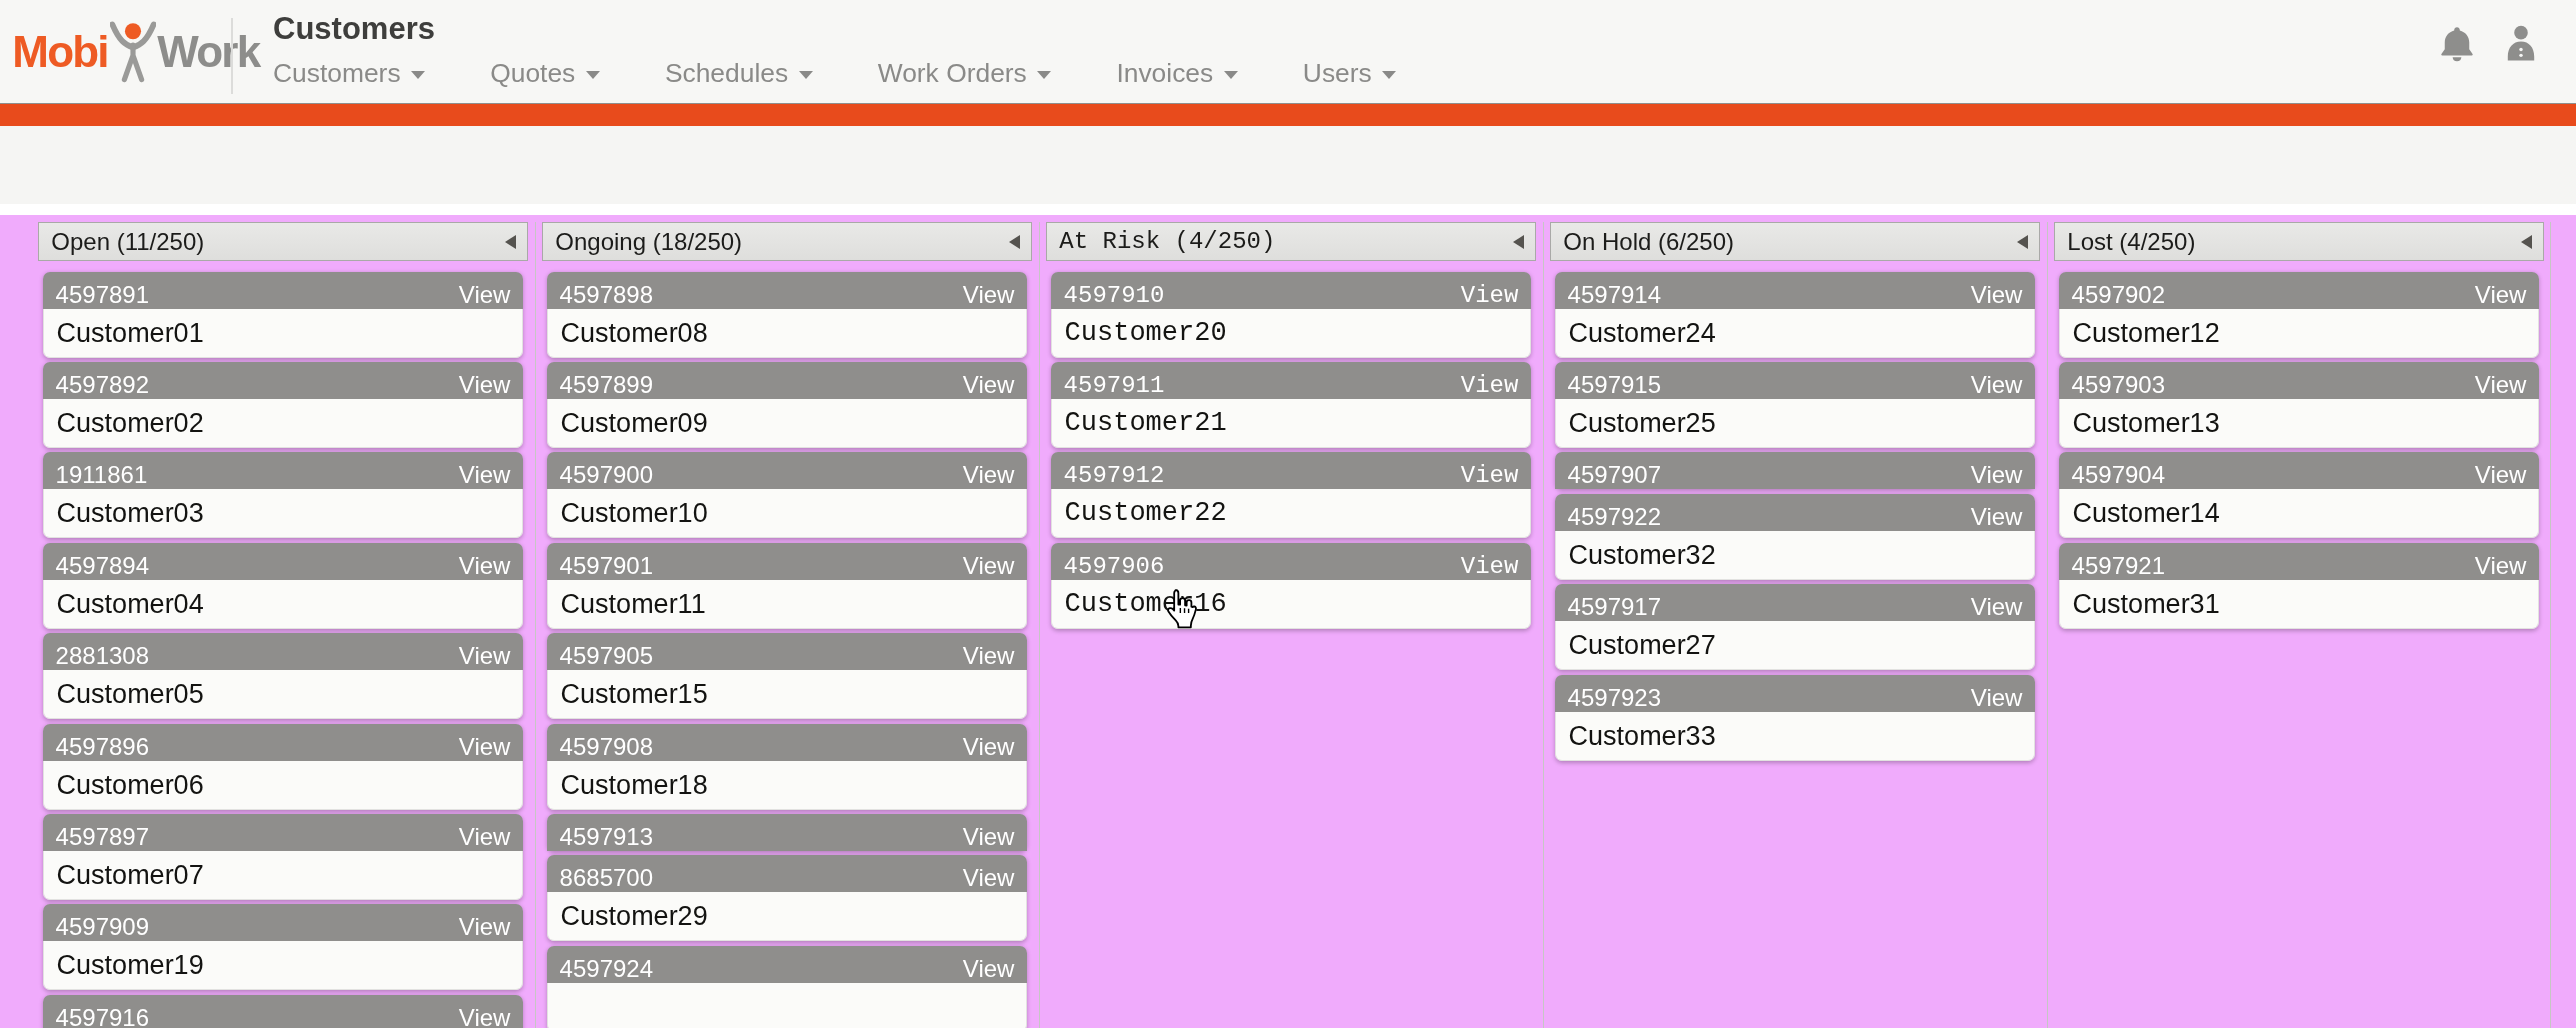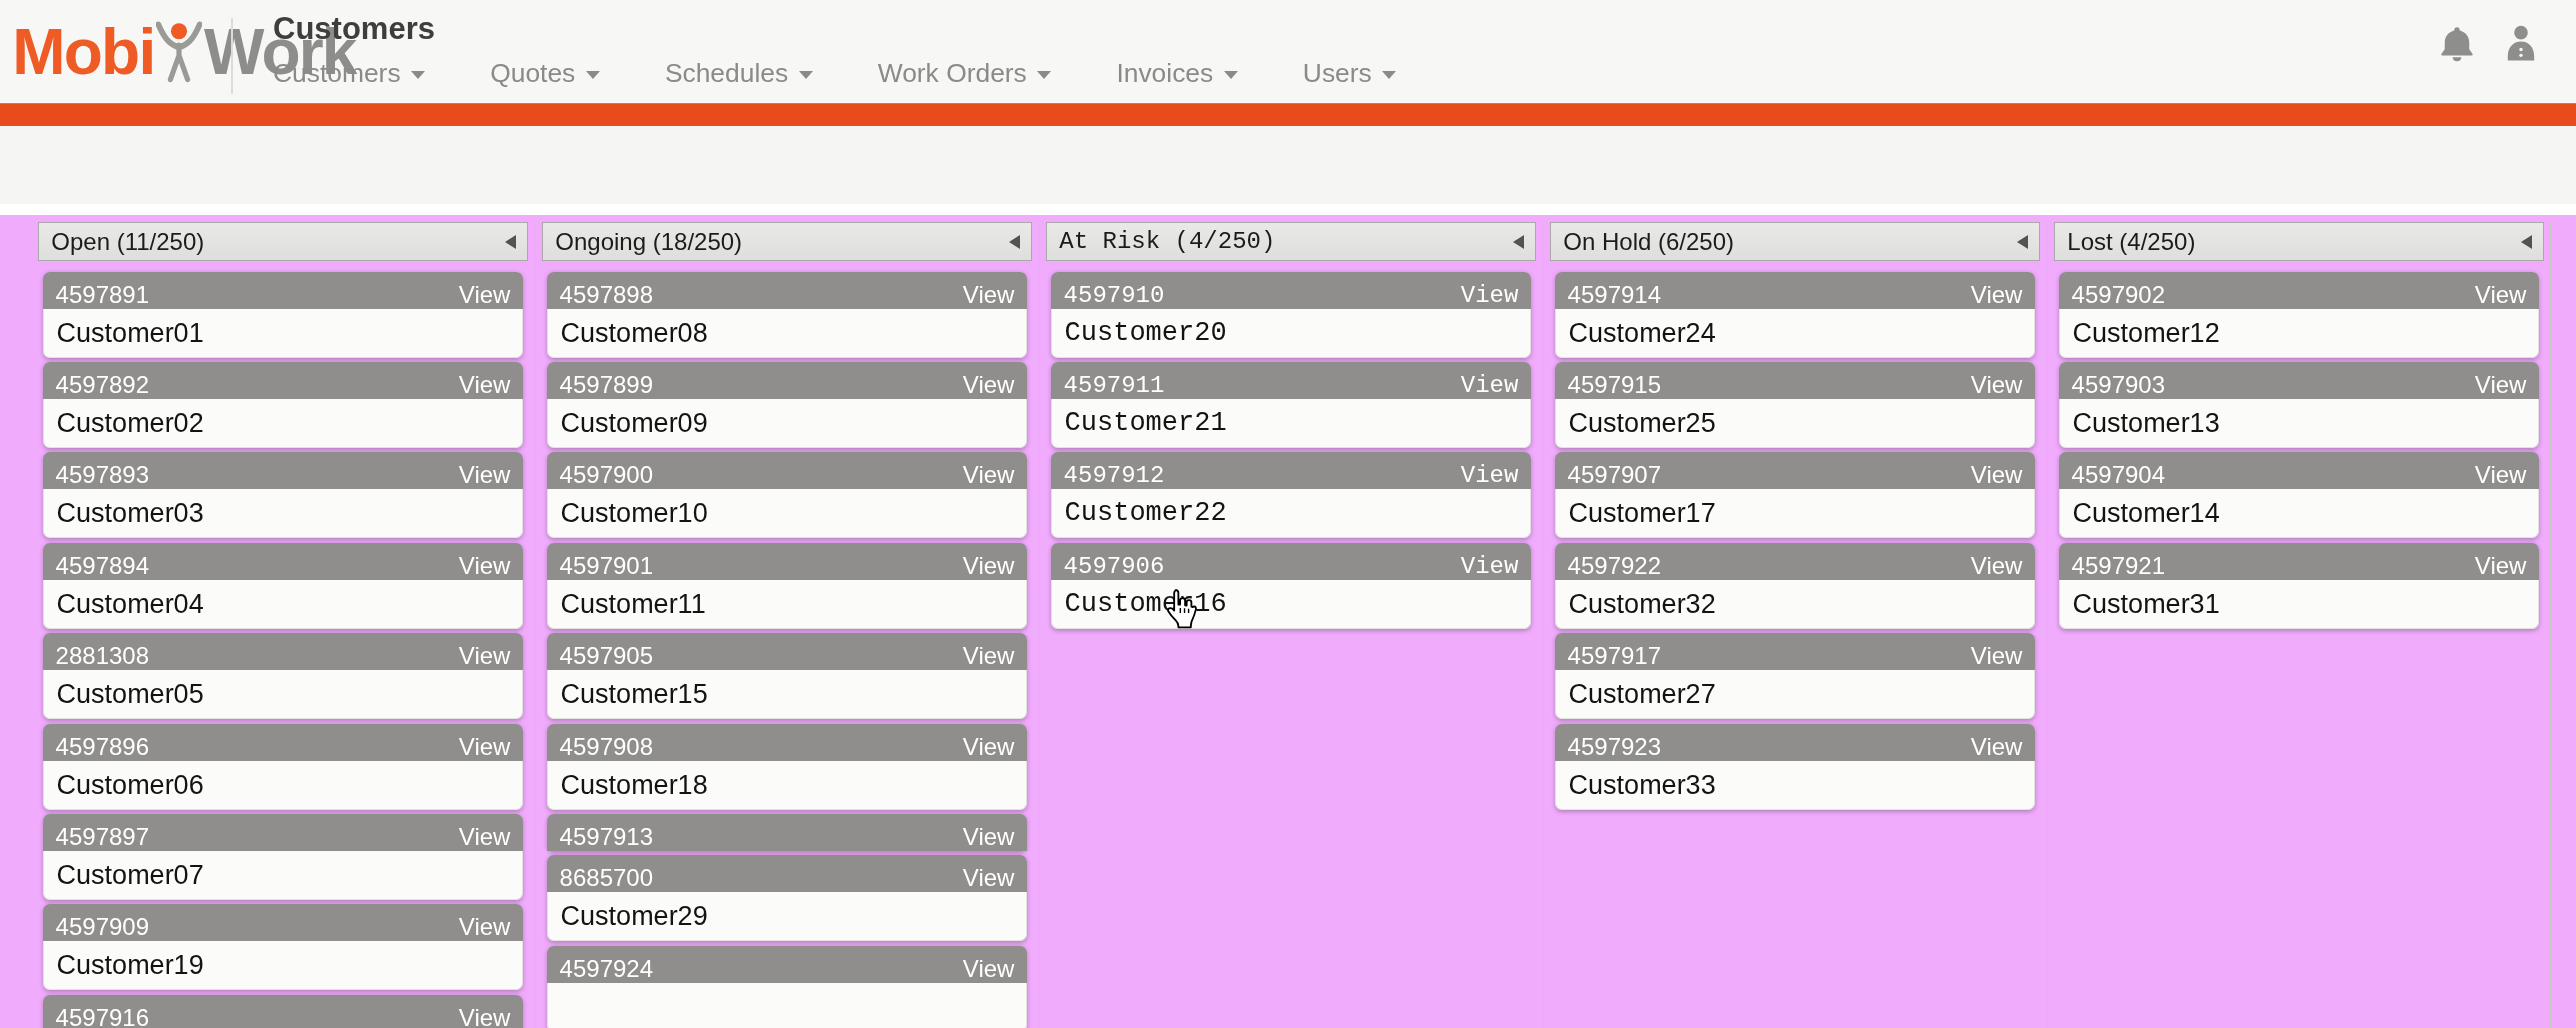--- a/index.html
+++ b/index.html
@@ -2,21 +2,21 @@
 <html style="font-size:14px"><head>
 <meta charset="utf-8">
 <style>
   * { margin:0; padding:0; box-sizing:border-box; }
   html,body { width:2576px; height:1029px; overflow:hidden; background:#fff;
               font-family:"Liberation Sans", sans-serif; }
 
   
   .app-header { position:absolute; left:0; top:0; width:2576px; height:103px; background:#f7f7f5; }
   .logo { position:absolute; left:12.3px; top:14px; height:76px; display:flex; align-items:center;
-          font-weight:bold; font-size:64px; letter-spacing:-1.8px; cursor:pointer; }
+          font-weight:bold; font-size:44px; letter-spacing:-1.8px; cursor:pointer; }
   .logo .mobi { color:#ee5b24; }
   .logo .work { color:#8d8d8b; }
   .logo svg { margin:0 1.8px; }
   .header-divider { position:absolute; left:231px; top:17.6px; width:1.8px; height:76px; background:#dcdcda; }
   .page-title { position:absolute; left:273px; top:10.6px; font-size:31px; font-weight:bold; color:#3e3e3c; }
   .main-nav { position:absolute; left:273px; top:58px; display:flex; align-items:center; }
   .nav-item { display:flex; align-items:center; margin-right:65px; cursor:pointer; }
   .nav-item span.lbl { font-size:26.4px; color:#8a8a88; }
   .caret-down { width:0; height:0; margin-left:10.6px; margin-top:3.5px;
                 border-left:7px solid transparent; border-right:7px solid transparent;
@@ -198,21 +198,21 @@
         </div>
         <div class="kcard">
           <div class="kcard-head">
             <span class="id">4597892</span>
             <span class="view">View</span>
           </div>
           <div class="kcard-body">Customer02</div>
         </div>
         <div class="kcard">
           <div class="kcard-head">
-            <span class="id">4597893</span>
+            <span class="id">1911861</span>
             <span class="view">View</span>
           </div>
           <div class="kcard-body">Customer03</div>
         </div>
         <div class="kcard">
           <div class="kcard-head">
             <span class="id">4597894</span>
             <span class="view">View</span>
           </div>
           <div class="kcard-body">Customer04</div>
@@ -369,21 +369,20 @@
             <span class="id">4597915</span>
             <span class="view">View</span>
           </div>
           <div class="kcard-body">Customer25</div>
         </div>
         <div class="kcard">
           <div class="kcard-head">
             <span class="id">4597907</span>
             <span class="view">View</span>
           </div>
-          <div class="kcard-body">Customer17</div>
         </div>
         <div class="kcard">
           <div class="kcard-head">
             <span class="id">4597922</span>
             <span class="view">View</span>
           </div>
           <div class="kcard-body">Customer32</div>
         </div>
         <div class="kcard">
           <div class="kcard-head">

